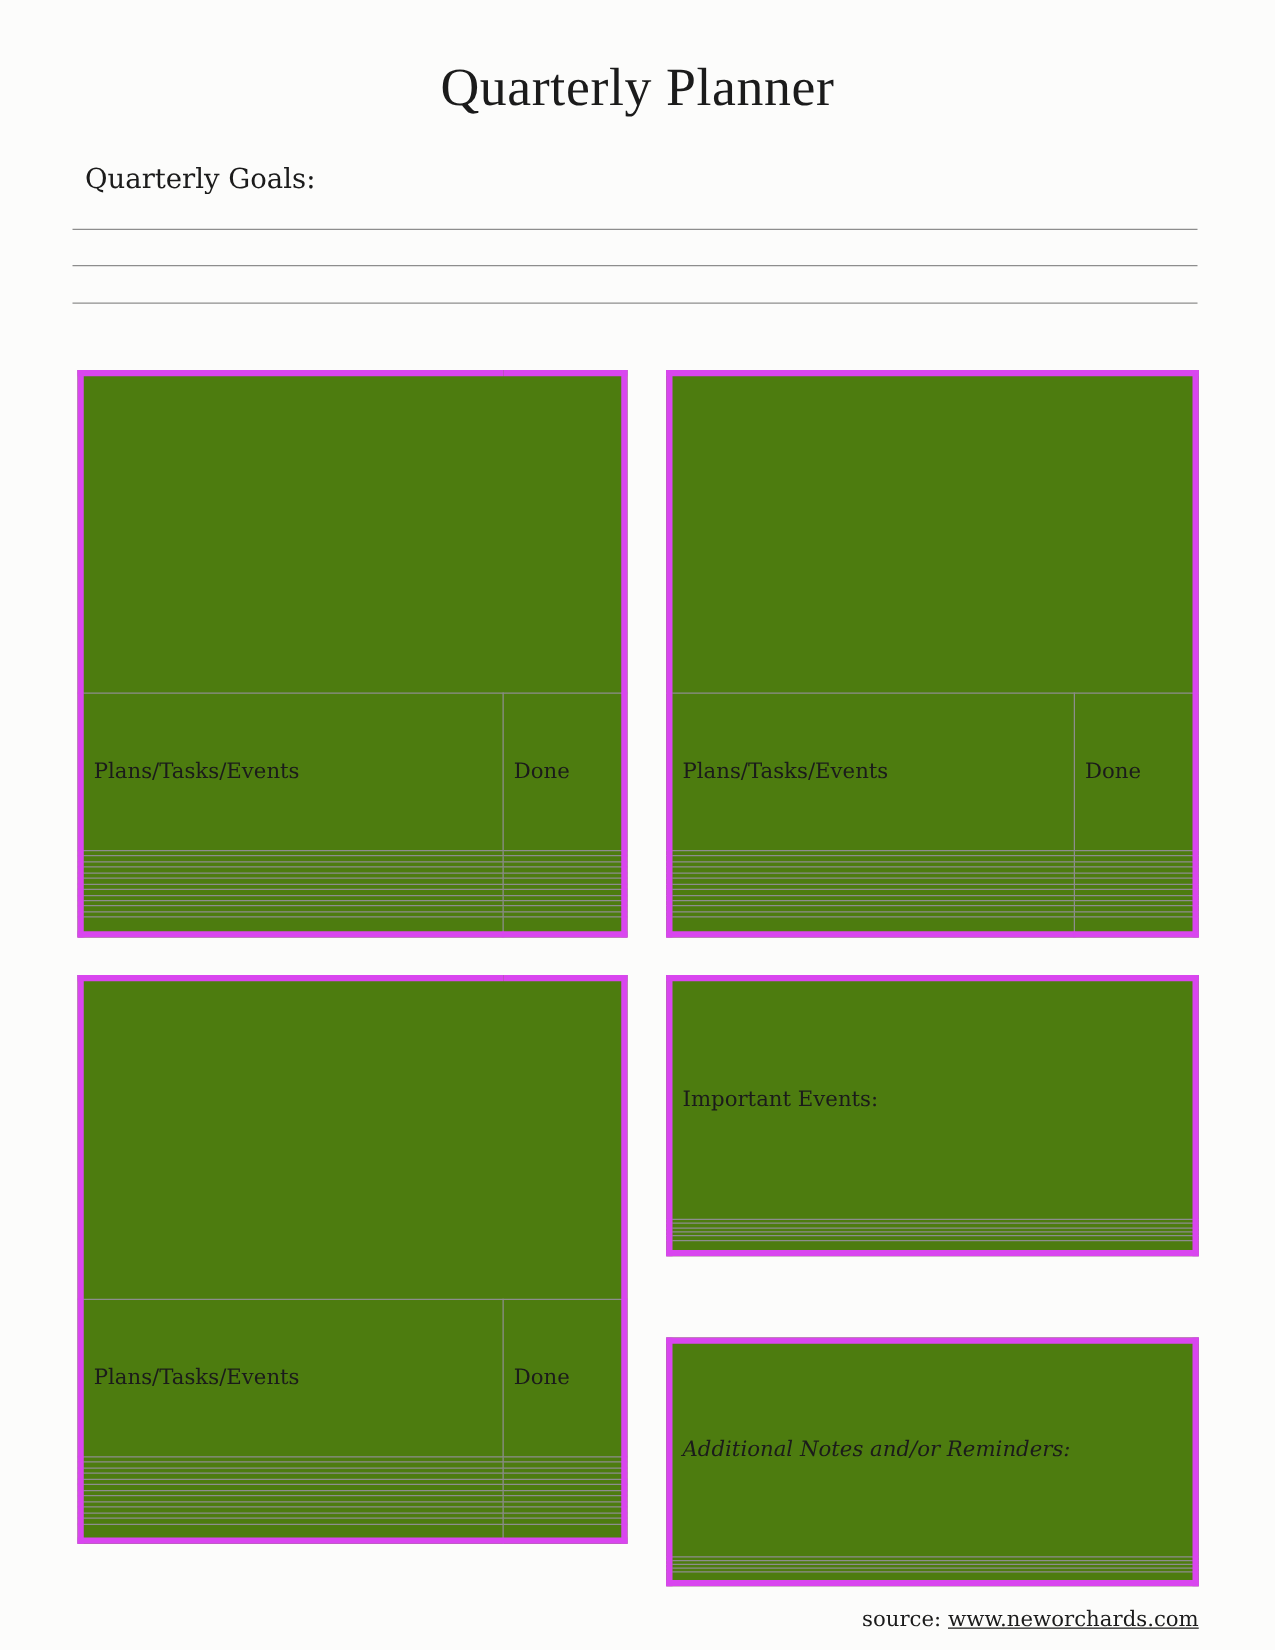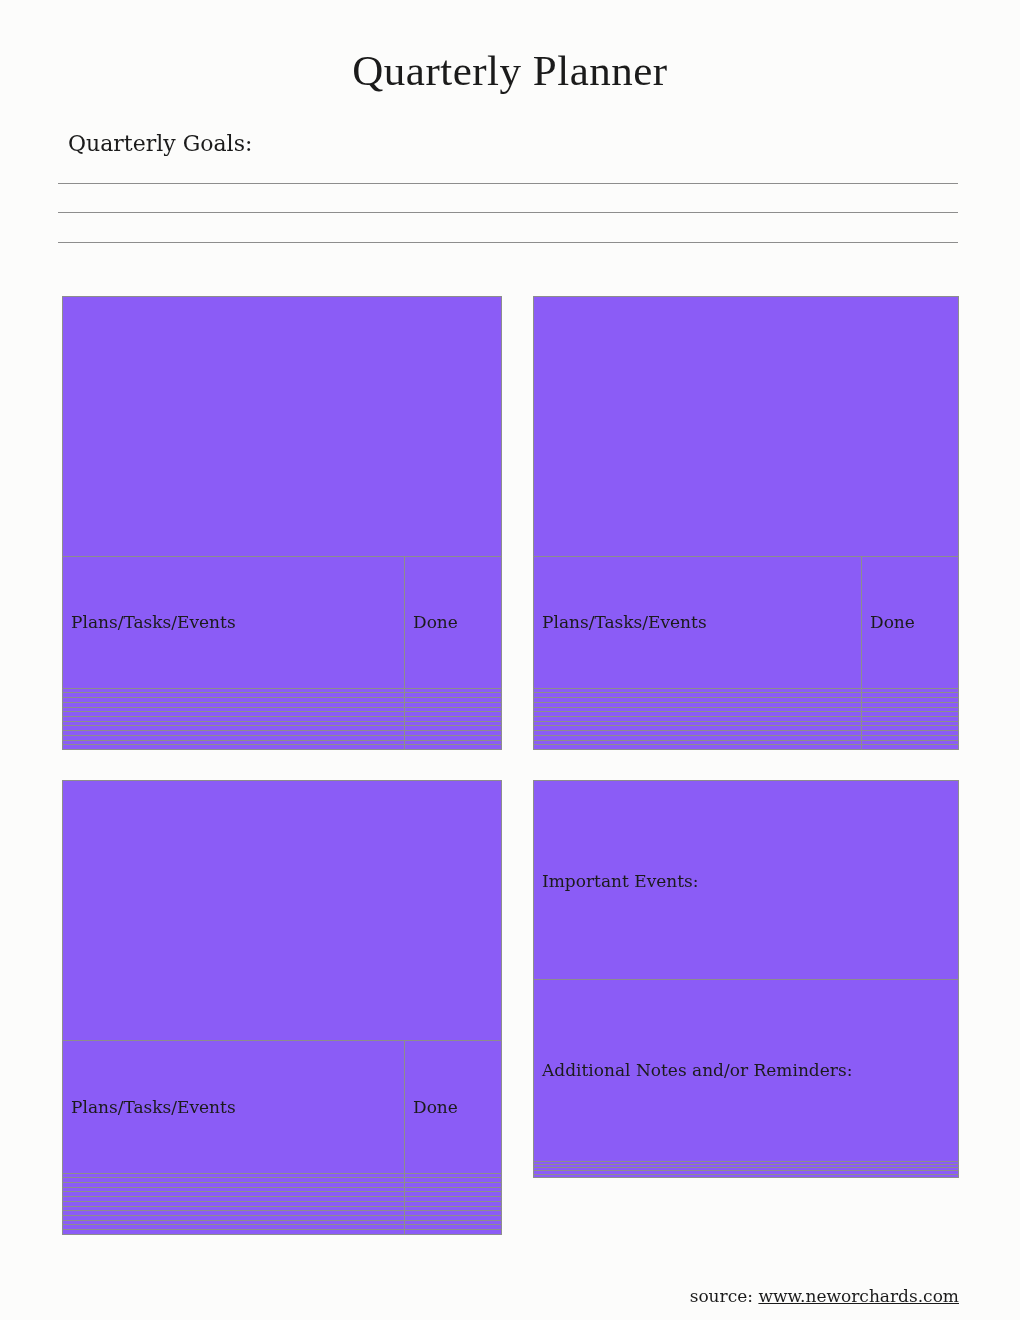--- a/index.html
+++ b/index.html
@@ -29,28 +29,28 @@
   .goal-lines {
     position:absolute; top:154px; left:58px; width:900px;
   }
   .goal-lines .gl { height:28.5px; border-bottom:1px solid #8d8d8d; }
 
   .tbl-wrap { position:absolute; }
   #q1 { top:296px; left:62px;  width:440px; }
   #q2 { top:296px; left:533px; width:426px; }
   #q3 { top:780px; left:62px;  width:440px; }
   #events { top:780px;  left:533px; width:426px; }
-  #notes  { top:979px; left:533px; width:426px; }
+  #notes  { top:1070px; left:533px; width:426px;font-style:italic; }
 
   table {
     width:100%;
     border-collapse:collapse;
     table-layout:fixed;
-    background:#8b5cf6;
-    border:1px solid #d946ef;
+    background:#4d7c0f;
+    border:5px solid #d946ef;
   }
   #q1 table, #q2 table { height:454px; }
   #q3 table { height:455px; }
   #events table { height:225px; }
   #notes table  { height:199px; }
 
   td {
     border:1px solid #8d8d8d;
     padding:0 8px;
     font-size:17px;

